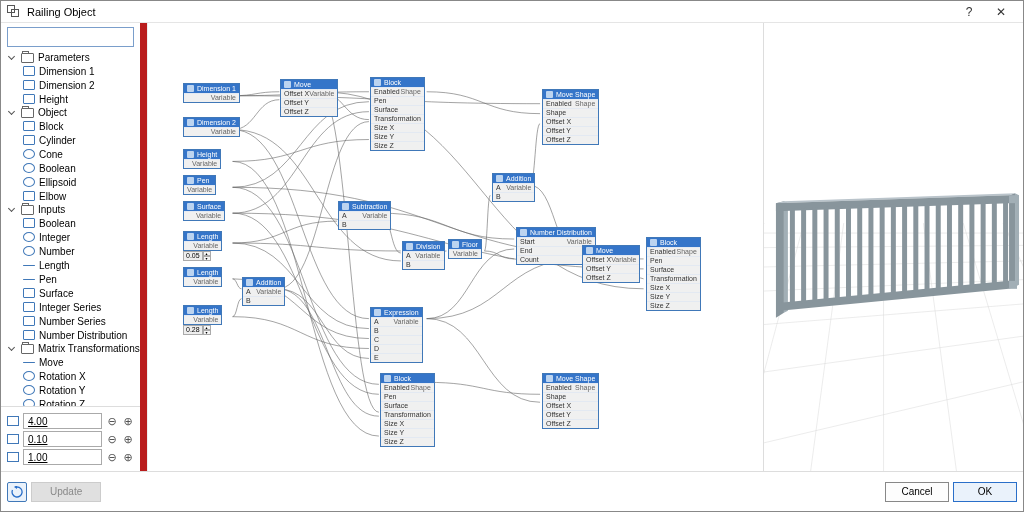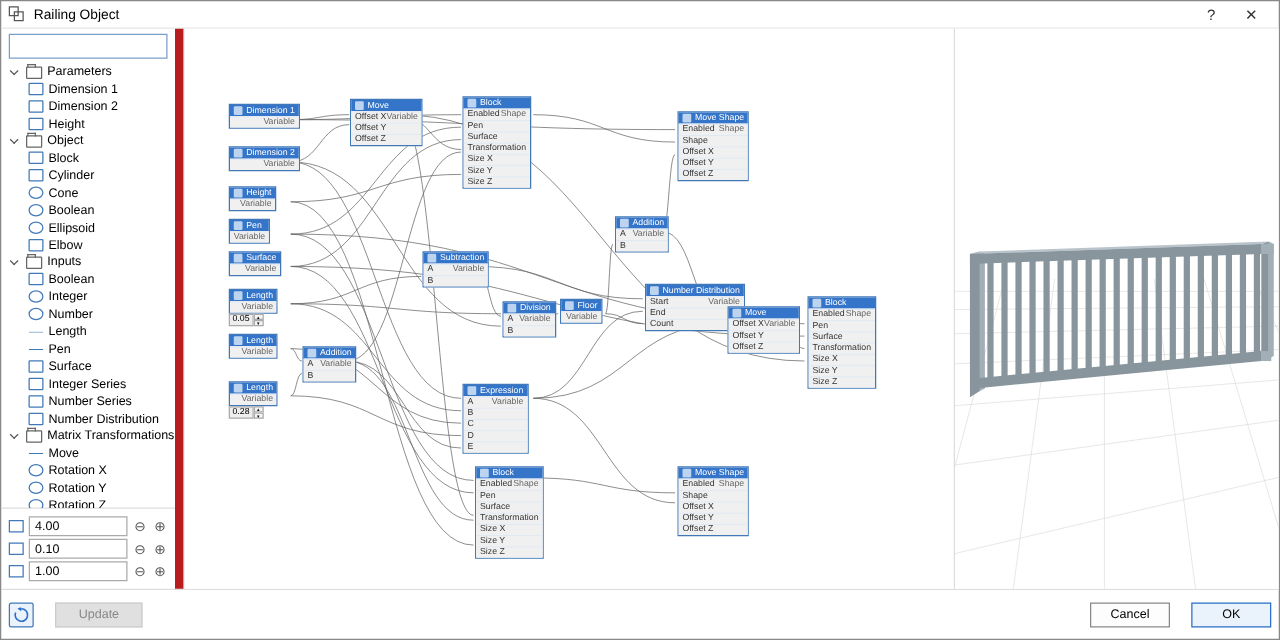--- a/index.html
+++ b/index.html
@@ -27,21 +27,21 @@
 .folder { width: 13px; height: 10px; border: 1px solid #666; border-radius: 1px; margin: 0 4px; position: relative; }
 .folder::before { content: ""; position: absolute; top: -3px; left: 0; width: 5px; height: 2px; border: 1px solid #666; border-bottom: none; }
 .tree-item { display: flex; align-items: center; padding: 0 0 0 22px; height: 14px; cursor: pointer; white-space: nowrap; }
 .tree-item .ico { width: 12px; height: 10px; border: 1px solid #4078b8; margin-right: 4px; border-radius: 1px; }
 .tree-item .ico.circ { border-radius: 50%; }
 .tree-item .ico.line { border: none; border-bottom: 1px solid #4078b8; height: 0; width: 12px; }
 
 .params { padding: 4px 6px; font-size: 10px; border-top: 1px solid #ddd; }
 .param-row { display: flex; align-items: center; margin: 2px 0; }
 .param-row .pico { width: 12px; height: 10px; border: 1px solid #4078b8; margin-right: 4px; }
-.param-row input { flex: 1; height: 16px; border: 1px solid #aaa; padding: 0 4px; font-size: 10px; min-width: 0; }
+.param-row input { flex: 1; height: 16px; border: 1px solid #aaa; padding: 0 4px; font-size: 10px; min-width: 0; text-decoration: underline; }
 .param-row .pm { width: 12px; height: 12px; margin-left: 4px; display: flex; align-items: center; justify-content: center; font-size: 11px; cursor: pointer; color: #555; }
 
 
 .canvas { flex: 1; position: relative; background: #fff; border-left: 1px solid #eee; }
 .canvas svg { position: absolute; inset: 0; width: 100%; height: 100%; }
 .node { position: absolute; font-size: 7px; border: 1px solid #4078b8; background: #fff; }
 .node-head { background: #3575c9; color: #fff; padding: 1px 3px; display: flex; align-items: center; gap: 3px; white-space: nowrap; }
 .node-head .nico { width: 7px; height: 7px; background: #bcd4f0; border-radius: 1px; }
 .node-body { background: #fafafa; }
 .node-row { border-top: 1px solid #e3e9f2; padding: 0 3px; display: flex; justify-content: space-between; white-space: nowrap; background: #f0f0f0; line-height: 8px; height: 9px; }
@@ -50,21 +50,21 @@
 .spinner-node { position: absolute; display: flex; font-size: 7px; }
 .spinner-node .val { background: #eee; border: 1px solid #aaa; padding: 0 2px; }
 .spinner-node .btns { display: flex; flex-direction: column; }
 .spinner-node .btns div { width: 8px; height: 5px; border: 1px solid #aaa; background: #f5f5f5; font-size: 4px; line-height: 4px; text-align: center; }
 
 
 .preview { width: 260px; border-left: 1px solid #ddd; position: relative; overflow: hidden; background: #fff; }
 .preview svg { position: absolute; inset: 0; width: 100%; height: 100%; }
 
 
-.footer { height: 40px; border-top: 1px solid #ddd; display: flex; align-items: center; padding: 4px 6px; gap: 17px; }
+.footer { height: 40px; border-top: 1px solid #ddd; display: flex; align-items: center; padding: 4px 6px; gap: 4px; }
 .refresh-btn { width: 20px; height: 20px; border: 1px solid #4078b8; border-radius: 2px; display: flex; align-items: center; justify-content: center; color: #4078b8; font-size: 12px; cursor: pointer; background: #eaf2fb; }
 .update-btn { height: 20px; padding: 0 18px; font-size: 10px; background: #e0e0e0; color: #888; border: 1px solid #ccc; }
 .spacer { flex: 1; }
 .footer button.ok, .footer button.cancel { height: 20px; width: 64px; font-size: 10px; border: 1px solid #888; background: #fdfdfd; cursor: pointer; }
 .footer button.ok { border: 1px solid #2a6fc9; background: #eaf2fb; }
 
 
 .tree::-webkit-scrollbar { width: 12px; }
 .tree::-webkit-scrollbar-thumb { background: #c8c8c8; }
 .tree::-webkit-scrollbar-track { background: #f0f0f0; }

